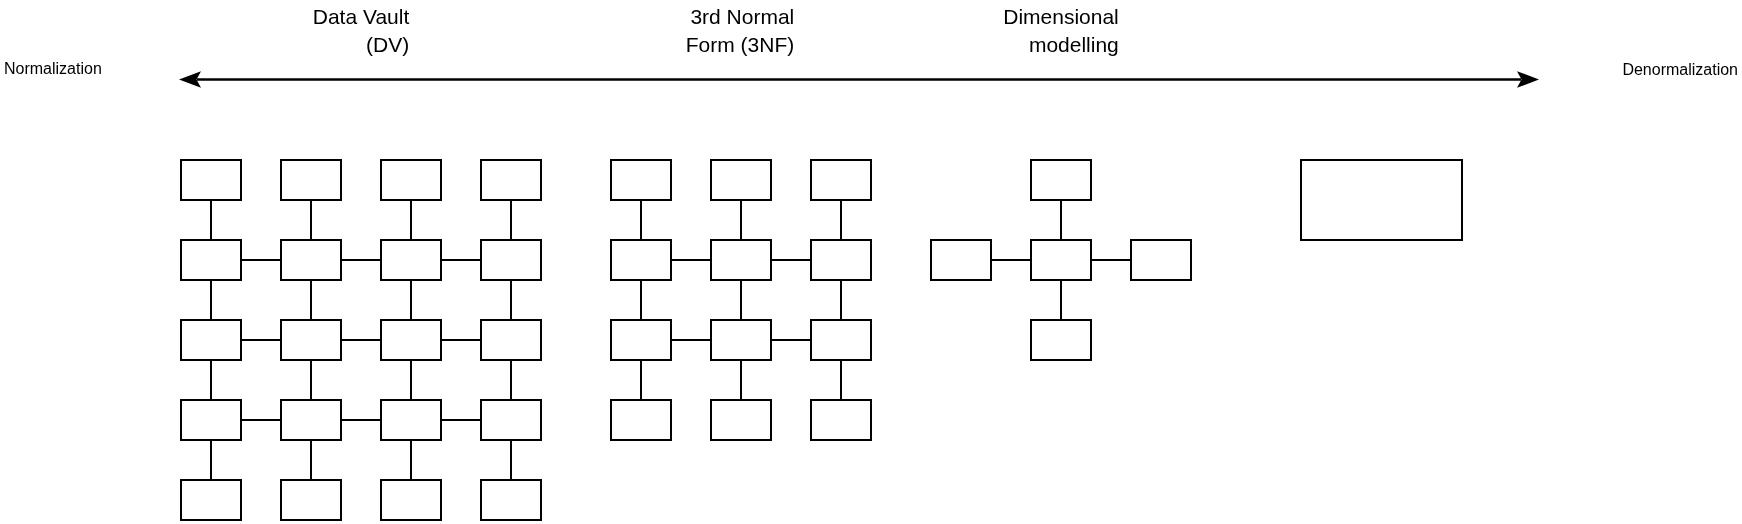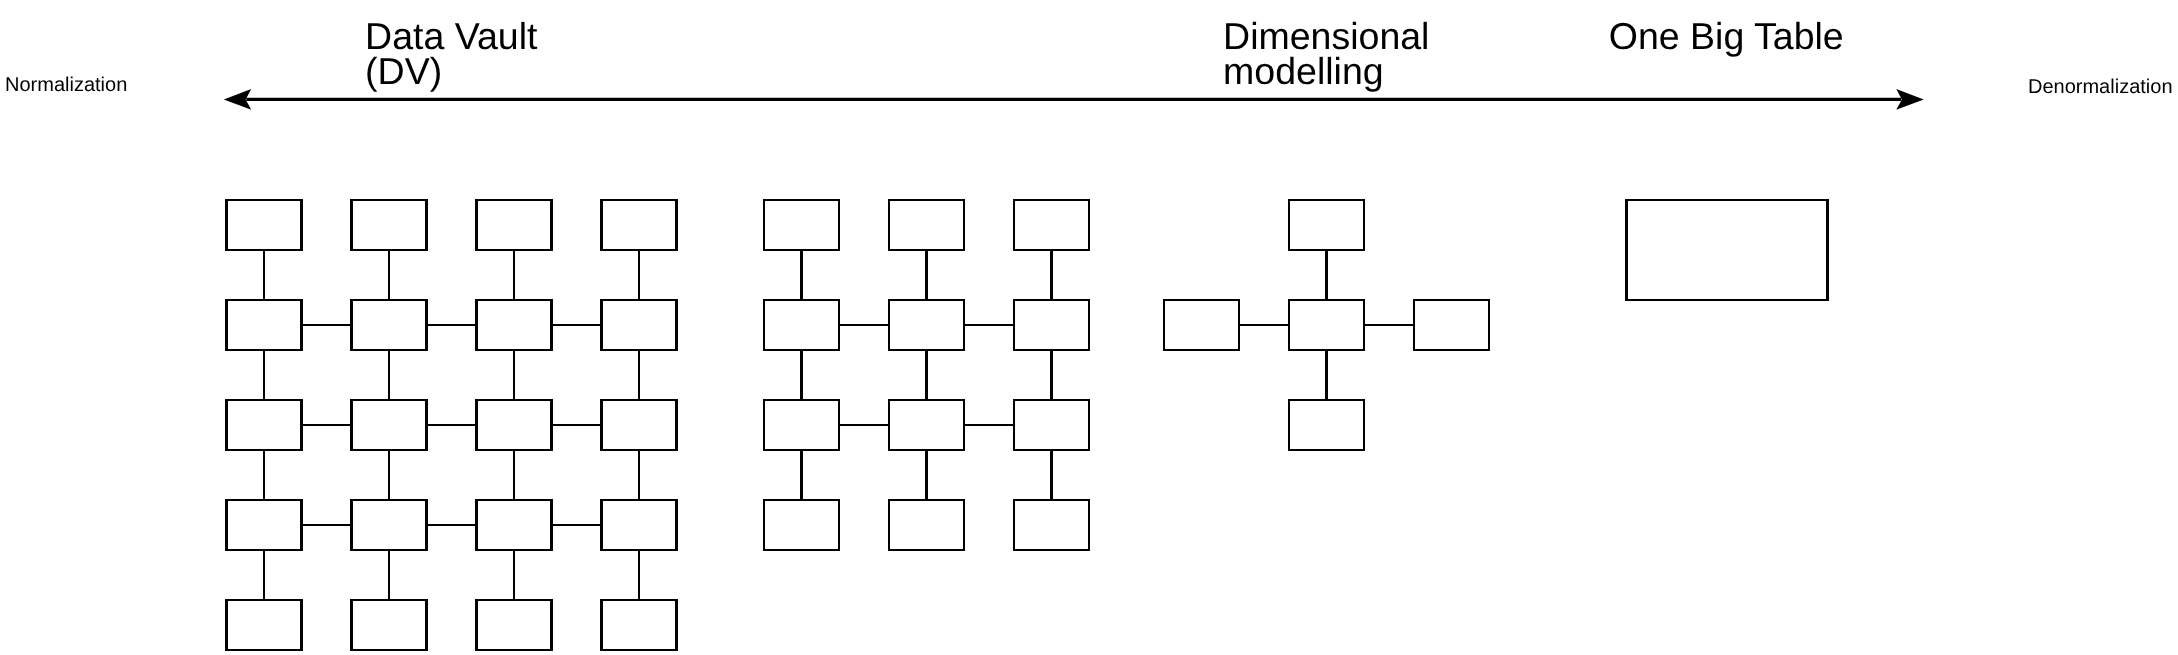--- a/index.html
+++ b/index.html
@@ -20,24 +20,24 @@
   .axis-label {
     position: absolute;
     font-size: 16px;
     line-height: 26px;
     white-space: nowrap;
   }
   .axis-label.left  { left: 4px;  top: 56px; }
   .axis-label.right { right: 4px; top: 57px; }
   .method-label {
     position: absolute;
-    top: 16px;
+    top: 3px;
     transform: translateX(-50%);
-    text-align: left;
-    font-size: 30px;
+    text-align: right;
+    font-size: 21px;
     line-height: 28px;
     white-space: nowrap;
   }
 </style>
 </head>
 <body>
 
 <div class="canvas">
 
   <svg class="layer" width="1742" height="524">
@@ -129,21 +129,24 @@
       <rect x="1301" y="160" width="161" height="80" fill="#ffffff" stroke="#000000" stroke-width="2" shape-rendering="crispEdges"></rect>
     </svg>
 
   <div class="axis-label left">Normalization</div>
   <div class="axis-label right">Denormalization</div>
 
   <div class="method-label" style="left:361px">
     <div>Data Vault</div>
     <div>(DV)</div>
   </div>
+  <div class="method-label" style="left:740px">
+    <div>3rd Normal</div>
+    <div>Form (3NF)</div>
+  </div>
   <div class="method-label" style="left:1061px">
     <div>Dimensional</div>
     <div>modelling</div>
   </div>
   <div class="method-label" style="left:1381px">
-    <div>One Big Table</div>
   </div>
 
 </div>
 
 </body></html>

